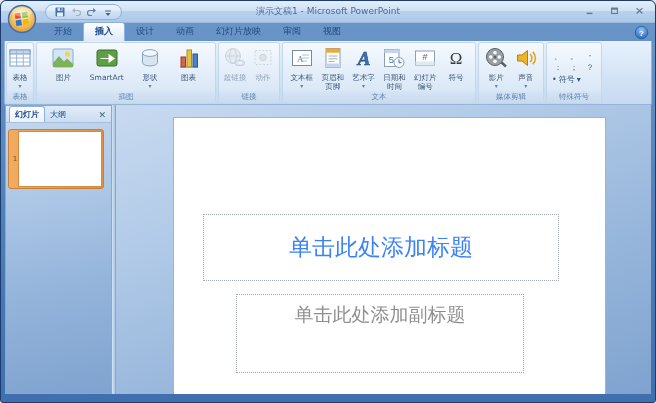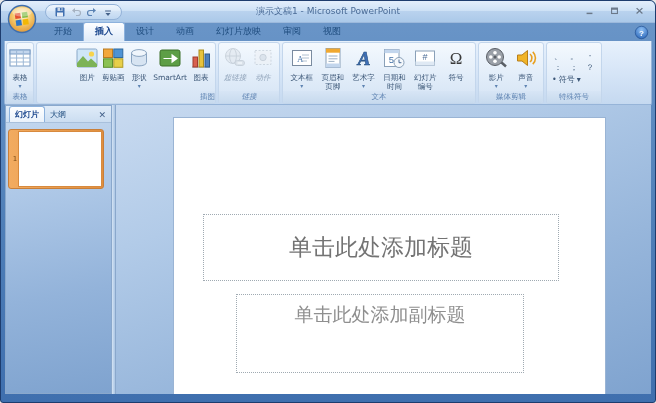--- a/index.html
+++ b/index.html
@@ -66,21 +66,21 @@
   .thumb{width:82px;height:54px;background:#fff;border:1px solid #fff;outline:1px solid #d88a3e;}
   .splitter{width:5px;flex:0 0 auto;background:linear-gradient(90deg,#d5e4f4,#aac5e4);
     border-left:1px solid #8aa8cc;border-right:1px solid #8aa8cc;}
   .editor{position:relative;flex:1;overflow:hidden;
     background:linear-gradient(160deg,#c8daf0 0%,#b2cbe8 30%,#97b6db 65%,#7fa3cf 100%);}
   .slide{position:absolute;left:58px;top:13px;width:431px;height:300px;background:#fff;
     box-shadow:0 0 0 1px #9ab4d4;}
   .ph{position:absolute;border:1px dotted #a0aab2;
     font-family:"DejaVu Serif","Liberation Serif",serif;text-align:center;}
   .ph-title{left:29px;top:96px;width:356px;height:67px;display:flex;align-items:center;justify-content:center;
-    font-size:23px;color:#737373;}
+    font-size:23px;color:#3b82f6;}
   .ph-subtitle{left:62px;top:176px;width:288px;height:79px;padding-top:7px;font-size:19px;color:#8f8f8f;}
 </style>
 </head>
 <body>
 
 <div class="window">
 
   <div class="titlebar">
     <div class="office-btn"><span><svg width="30" height="30" viewBox="0 0 30 30">
             <defs>
@@ -178,67 +178,58 @@
                 <rect x="2" y="4" width="20" height="16" fill="#ffffff" stroke="#7a9cc4"></rect>
                 <rect x="2" y="4" width="20" height="4" fill="#c3d6ed" stroke="#7a9cc4"></rect>
                 <path d="M8.6 4 V20 M15.3 4 V20 M2 12 H22 M2 16 H22" stroke="#9db8d6" fill="none"></path>
               </svg></span>
             <div class="lbl">表格</div>
             <div class="arr">▾</div>
           </div>
         </div>
         <div class="group-label">表格</div>
       </div>
-      <div class="group" style="width: 180px; align-items: flex-end;">
+      <div class="group" style="width: 180px;">
         <div class="group-body">
           <div class="rbtn">
             <span><svg width="24" height="24" viewBox="0 0 24 24">
                 <rect x="2" y="3" width="20" height="18" rx="1.5" fill="#cfe6f8" stroke="#8aa8c8"></rect>
                 <circle cx="16.5" cy="8" r="2.6" fill="#f7d34c"></circle>
                 <path d="M2 17 L8 10 L13 15.5 L16 12.5 L22 18 V21 H2 z" fill="#7db356"></path>
               </svg></span>
             <div class="lbl">图片</div>
           </div>
           <div class="rbtn">
             <span><svg width="24" height="24" viewBox="0 0 24 24">
-                <rect x="2.5" y="3" width="9" height="8.5" fill="#f2a73d" stroke="#b97c22"></rect>
-                <rect x="12.8" y="3" width="9" height="8.5" fill="#4f93d4" stroke="#2f6a9e"></rect>
-                <rect x="2.5" y="12.8" width="9" height="8.5" fill="#8bc152" stroke="#5e8f2e"></rect>
-                <rect x="12.8" y="12.8" width="9" height="8.5" fill="#e8cf4a" stroke="#b09a24"></rect>
-              </svg></span>
-            <div class="lbl">剪贴画</div>
+                <rect x="2" y="4" width="20" height="16" rx="2" fill="#5d9e46" stroke="#3c7029"></rect>
+                <path d="M5.5 12 h8 v-4.2 l6.5 4.7 -6.5 4.7 V13 h-8 z" fill="#ffffff"></path>
+              </svg></span>
+            <div class="lbl">SmartArt</div>
           </div>
           <div class="rbtn">
             <span><svg width="24" height="24" viewBox="0 0 24 24">
                 <path d="M4.5 7 V16.5 a7.5 3.4 0 0 0 15 0 V7" fill="#d7e4f2" stroke="#8aa4c0"></path>
                 <ellipse cx="12" cy="7" rx="7.5" ry="3.4" fill="#f0f6fc" stroke="#8aa4c0"></ellipse>
               </svg></span>
             <div class="lbl">形状</div>
             <div class="arr">▾</div>
-          </div>
-          <div class="rbtn">
-            <span><svg width="24" height="24" viewBox="0 0 24 24">
-                <rect x="2" y="4" width="20" height="16" rx="2" fill="#5d9e46" stroke="#3c7029"></rect>
-                <path d="M5.5 12 h8 v-4.2 l6.5 4.7 -6.5 4.7 V13 h-8 z" fill="#ffffff"></path>
-              </svg></span>
-            <div class="lbl">SmartArt</div>
           </div>
           <div class="rbtn">
             <span><svg width="24" height="24" viewBox="0 0 24 24">
                 <path d="M3 21 H21" stroke="#8a9aac"></path>
                 <rect x="4" y="11" width="4.5" height="10" fill="#d8604f" stroke="#a03c2e"></rect>
                 <rect x="10" y="4" width="4.5" height="17" fill="#e8c33c" stroke="#ab8d1d"></rect>
                 <rect x="16" y="8" width="4.5" height="13" fill="#4f81bd" stroke="#2f5a8c"></rect>
               </svg></span>
             <div class="lbl">图表</div>
           </div>
         </div>
         <div class="group-label">插图</div>
       </div>
-      <div class="group" style="width: 62px; font-style: italic;">
+      <div class="group" style="width: 62px;">
         <div class="group-body">
           <div class="rbtn disabled">
             <span><svg width="24" height="24" viewBox="0 0 24 24">
                 <circle cx="10" cy="10" r="7.5" fill="#dde3ea" stroke="#a8b2bd"></circle>
                 <ellipse cx="10" cy="10" rx="3.4" ry="7.5" fill="none" stroke="#a8b2bd"></ellipse>
                 <path d="M2.5 10 H17.5" stroke="#a8b2bd"></path>
                 <rect x="12" y="14.5" width="9.5" height="5" rx="2.5" fill="#ccd3db" stroke="#a8b2bd"></rect>
                 <rect x="14.5" y="16" width="4.5" height="2" fill="#eef1f4"></rect>
               </svg></span>
             <div class="lbl">超链接</div>

